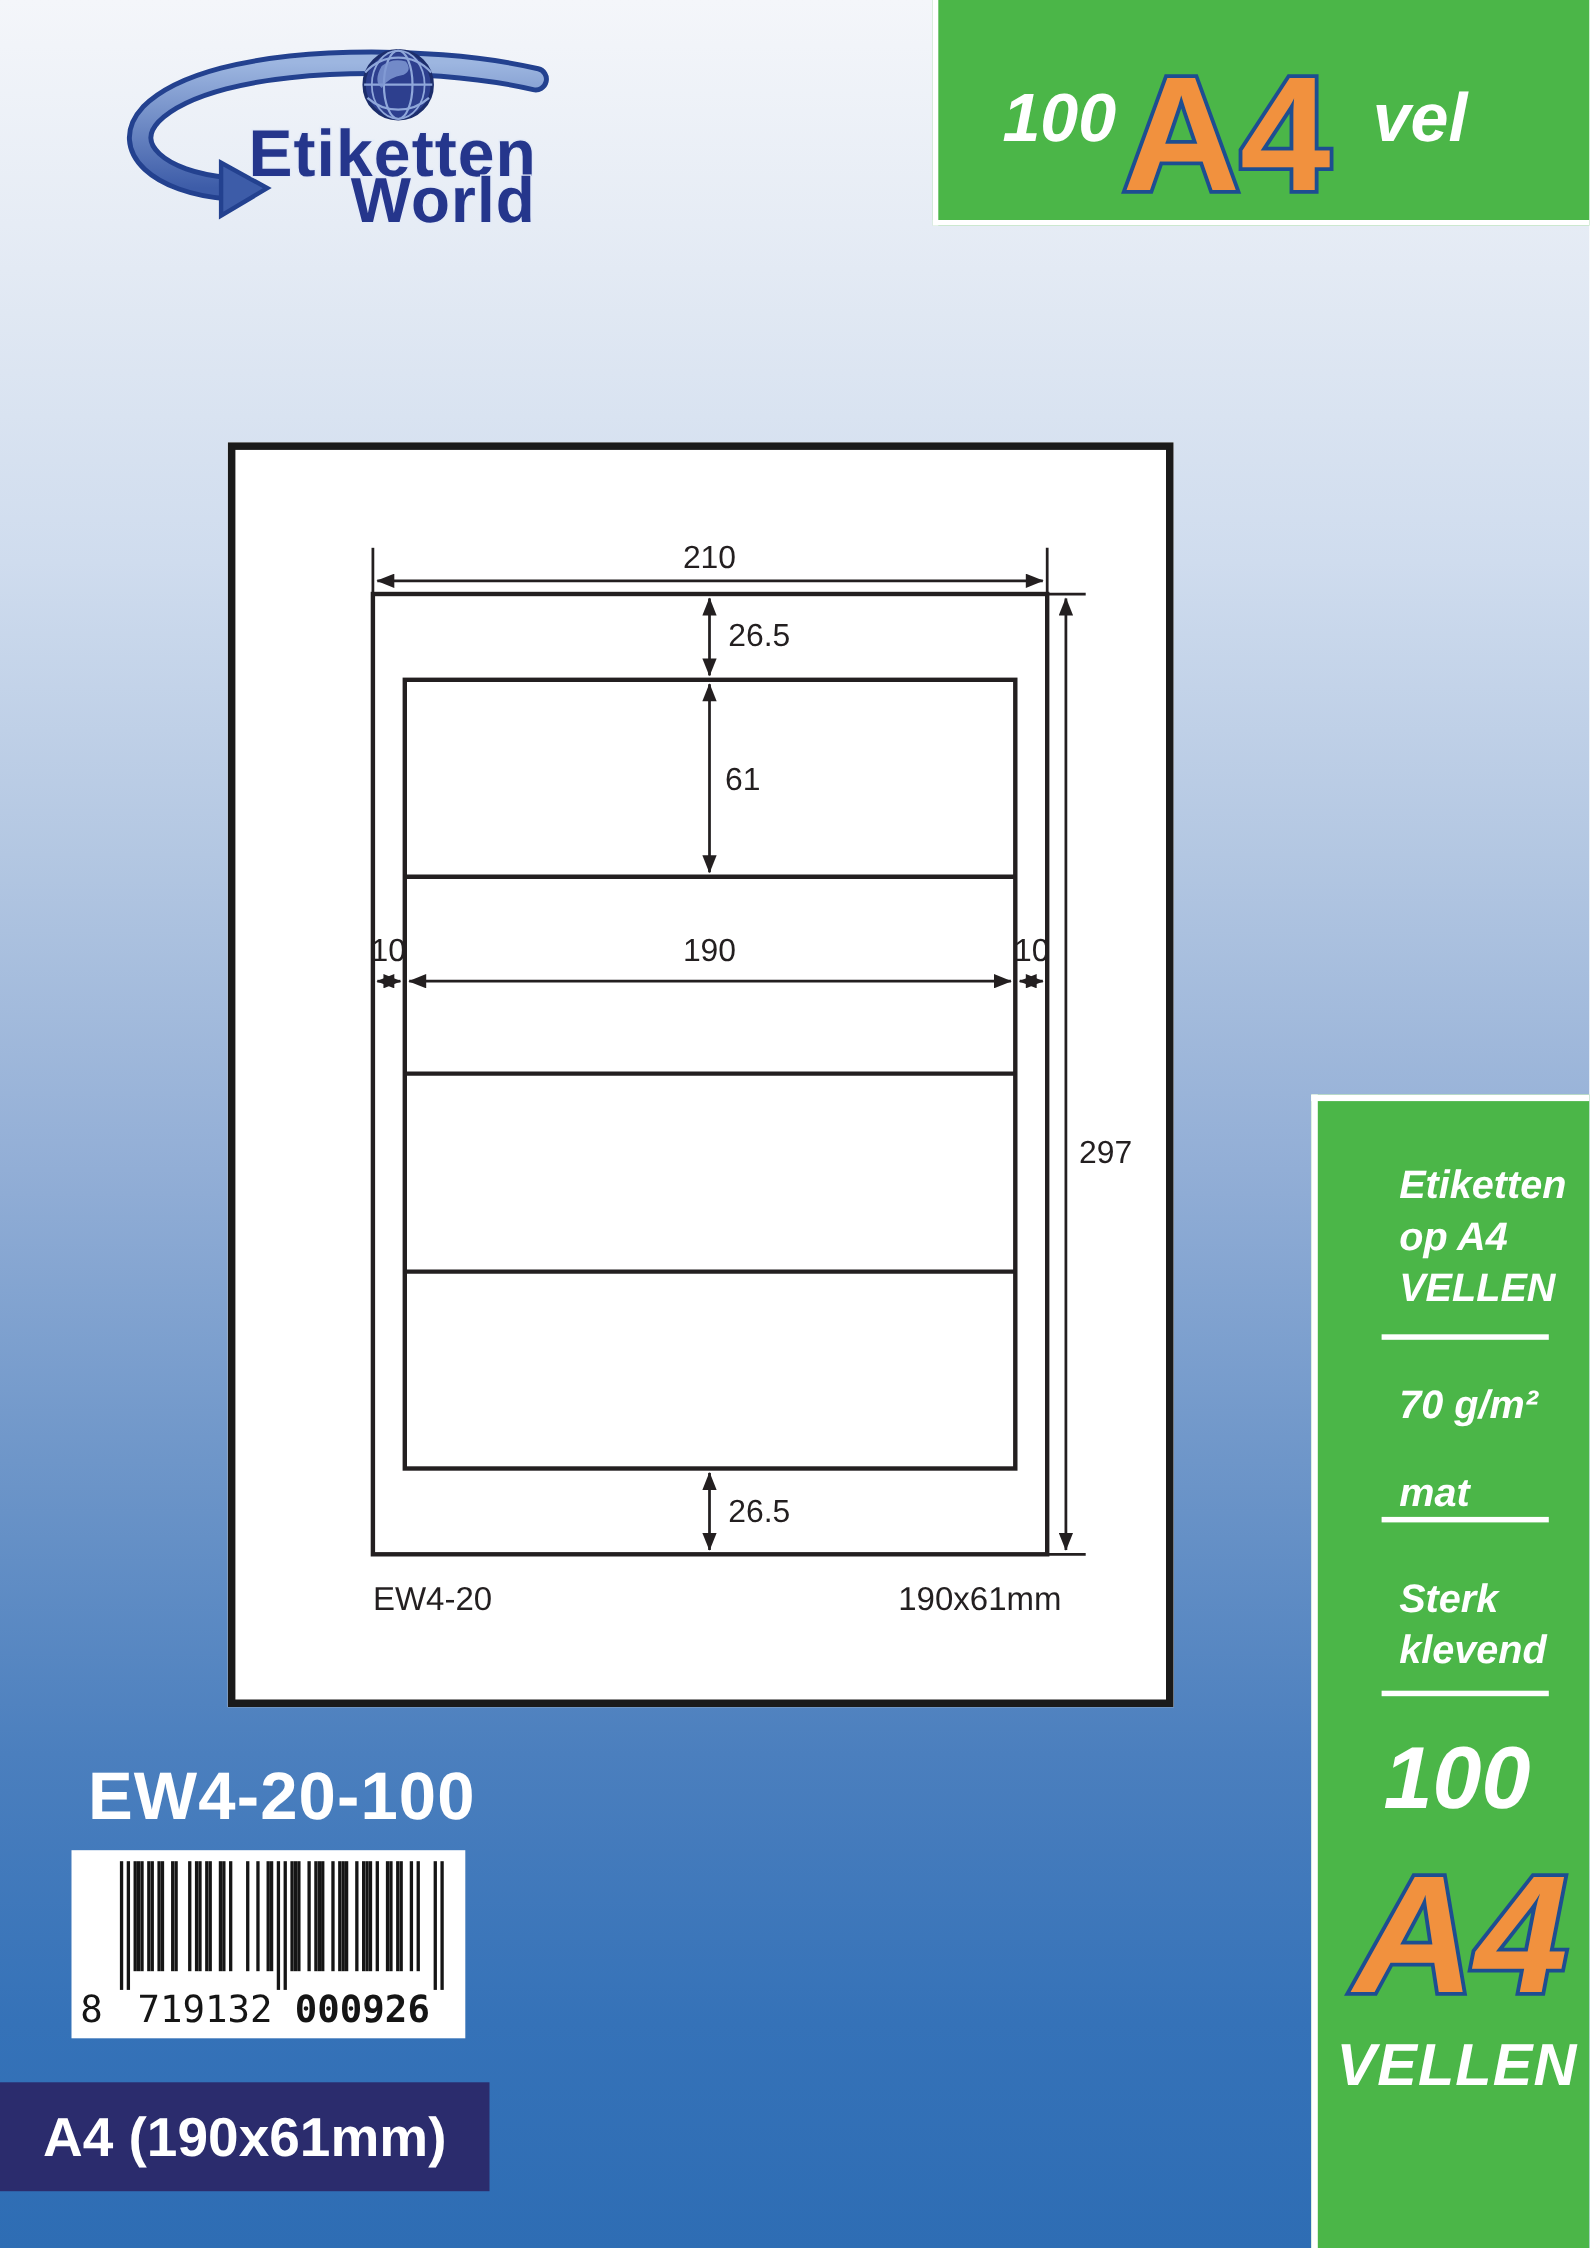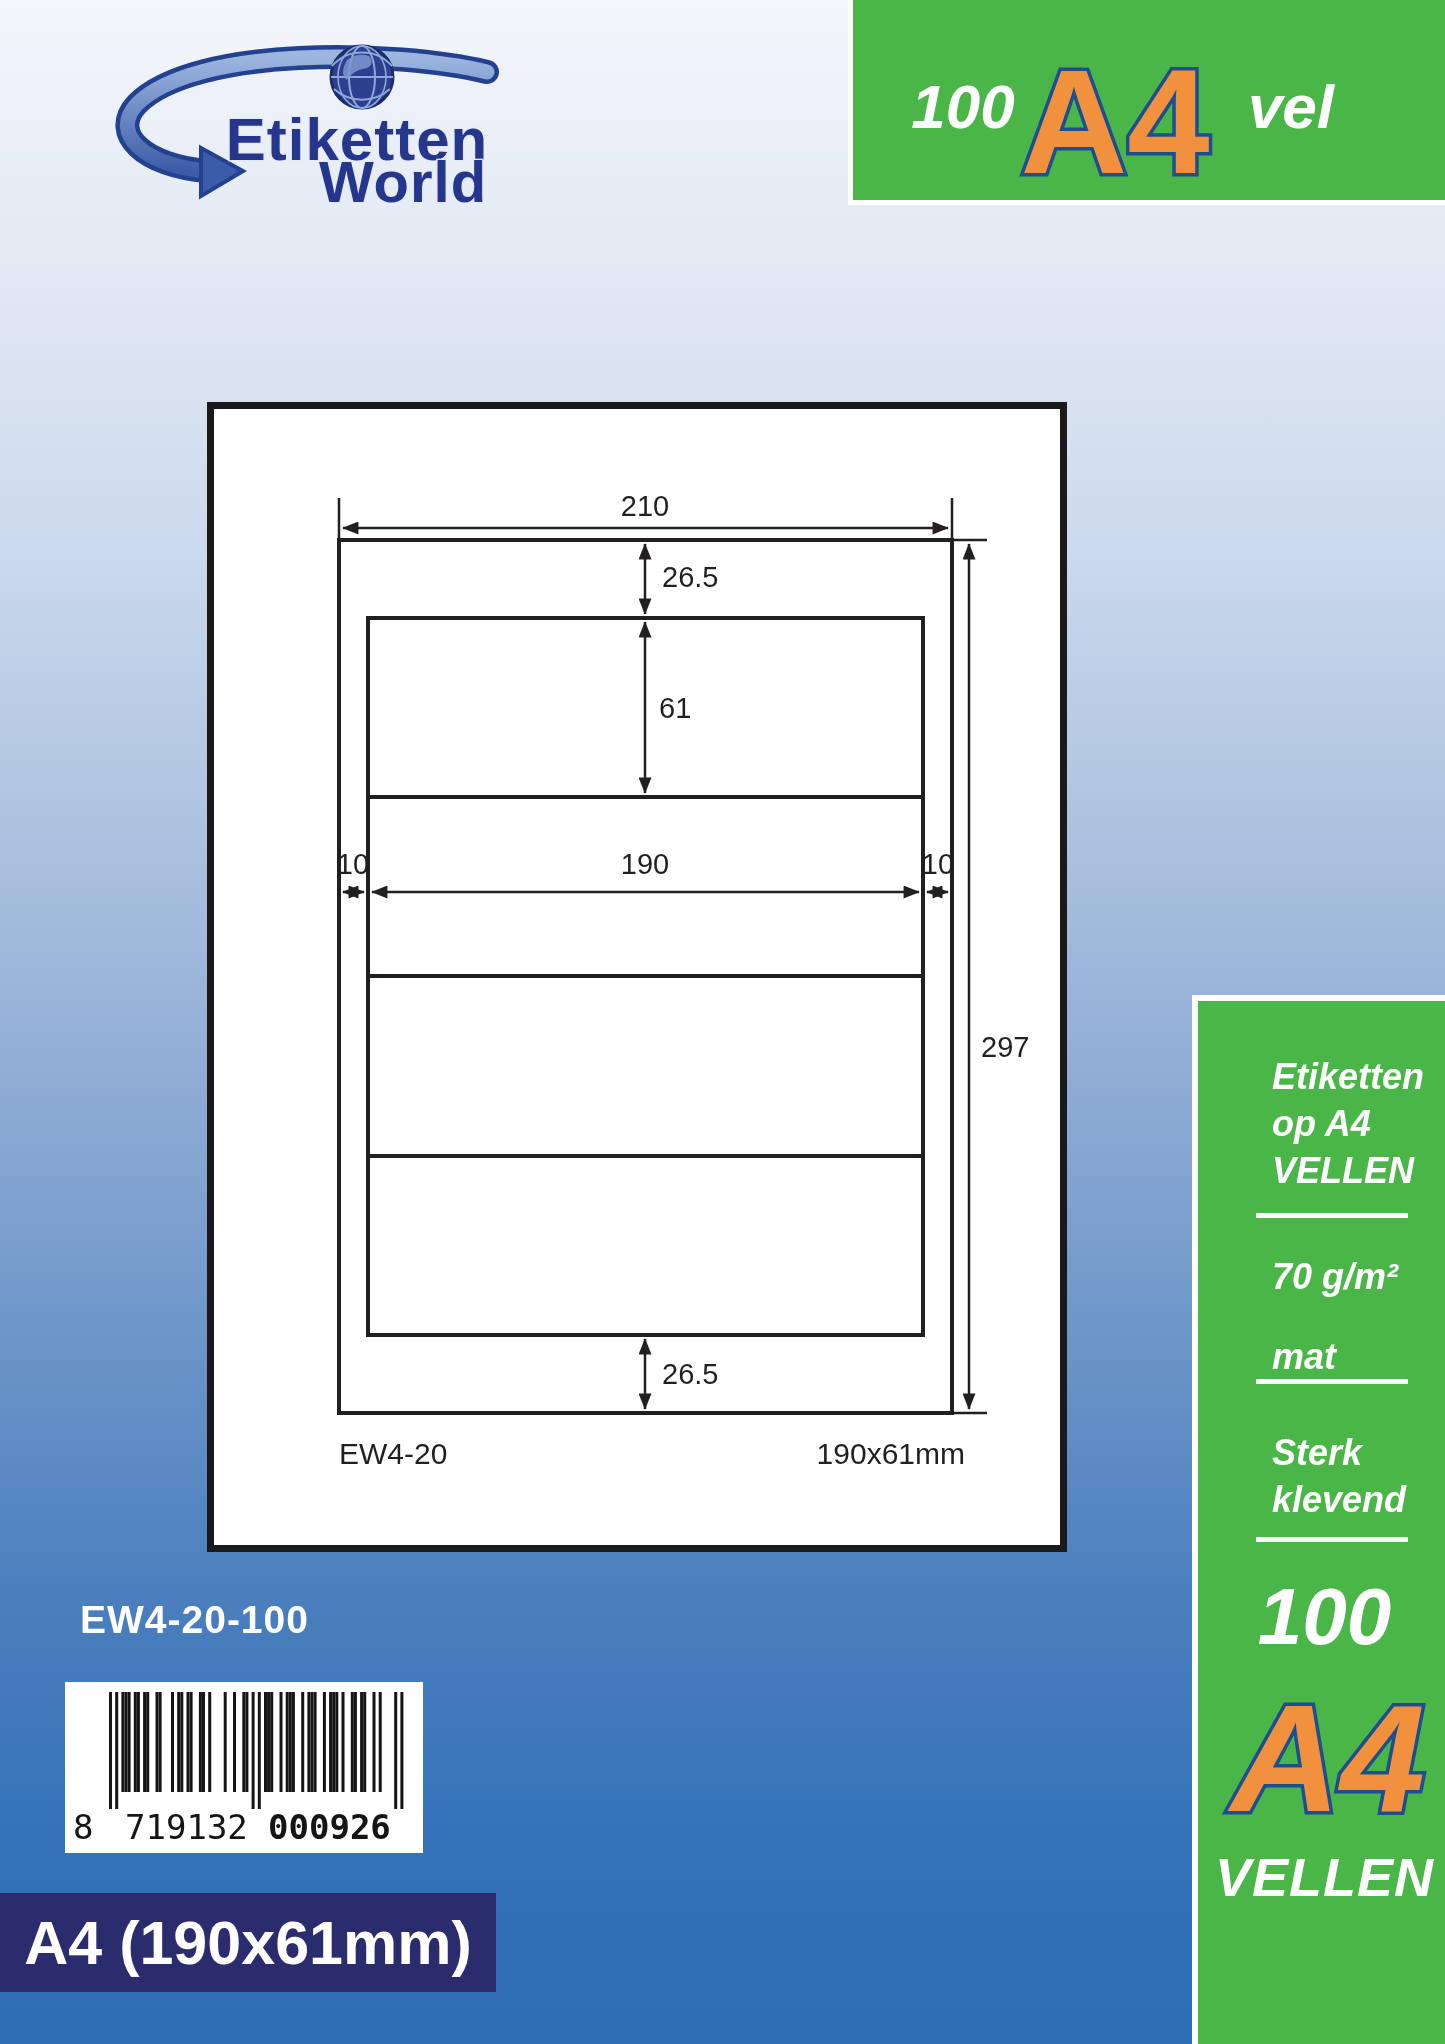--- a/index.html
+++ b/index.html
@@ -10,29 +10,29 @@
   
   .logo{left:75px;top:20px;width:430px;height:190px;}
   
   .top-badge{left:848px;top:0;width:597px;height:200px;background:var(--green,#4bb648);
     border-left:5px solid #fff;border-bottom:5px solid #fff;}
   
   .card{left:207px;top:402px;width:860px;height:1150px;background:#fff;}
   
   .bestel{left:80px;top:1598px;display:flex;align-items:baseline;gap:58px;color:#fff;font-weight:bold;}
   .bestel .b1{font-size:49px;letter-spacing:1px;}
-  .bestel .b2{font-size:39px;letter-spacing:1px;}
+  .bestel .b2{font-size:61px;letter-spacing:1px;}
   
   .barcode{left:65px;top:1682px;width:358px;height:171px;background:#fff;}
   .barcode svg{position:absolute;left:0;top:0;}
   .bc-digit{position:absolute;font-family:"DejaVu Sans Mono",monospace;font-size:34px;color:#151515;bottom:6px;}
   .bc-p{left:8px;} .bc-g1{left:60px;} .bc-g2{left:203px;font-weight:bold;}
   
-  .navy-badge{left:0;top:1893px;width:496px;height:99px;background:var(--navy,#2b2c6d);
-    display:flex;align-items:center;justify-content:center;color:#fff;font-weight:bold;font-size:61px;}
+  .navy-badge{left:0;top:1893px;width:445px;height:99px;background:var(--navy,#2b2c6d);
+    display:flex;align-items:center;justify-content:center;color:#fff;font-weight:bold;font-size:50px;}
   
   .sidebar{left:1192px;top:995px;width:253px;height:1049px;background:var(--green,#4bb648);
     border-left:6px solid #fff;border-top:6px solid #fff;color:#fff;}
   .sb-block{position:absolute;left:74px;font-style:italic;font-weight:bold;font-size:36px;line-height:47px;white-space:pre-line;}
   .sb-rule{position:absolute;left:58px;width:152px;height:5px;background:#fff;}
   .sb-center{position:absolute;left:0;width:100%;text-align:center;font-style:italic;font-weight:bold;}
   .sb-100{top:570px;font-size:80px;}
   .sb-a4{top:660px;height:185px;}
   .sb-vellen{top:845px;font-size:54px;letter-spacing:1px;}
   .diagram-svg text{font-family:"Liberation Sans",sans-serif;fill:#231f20;}

